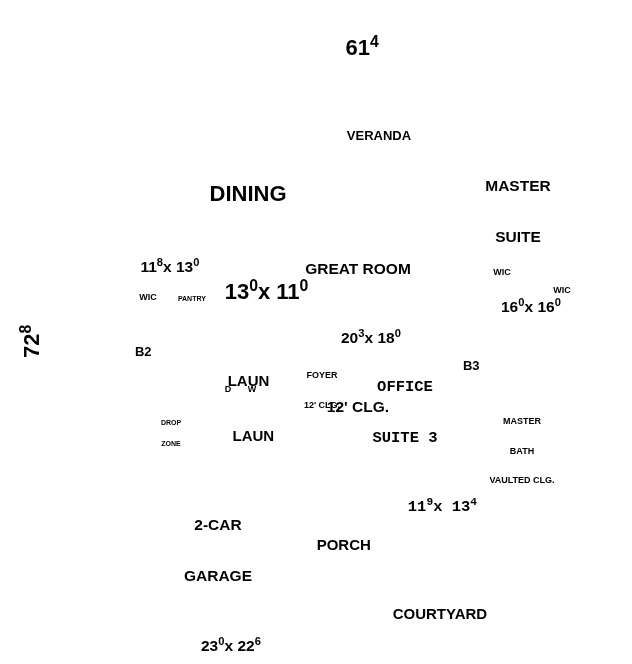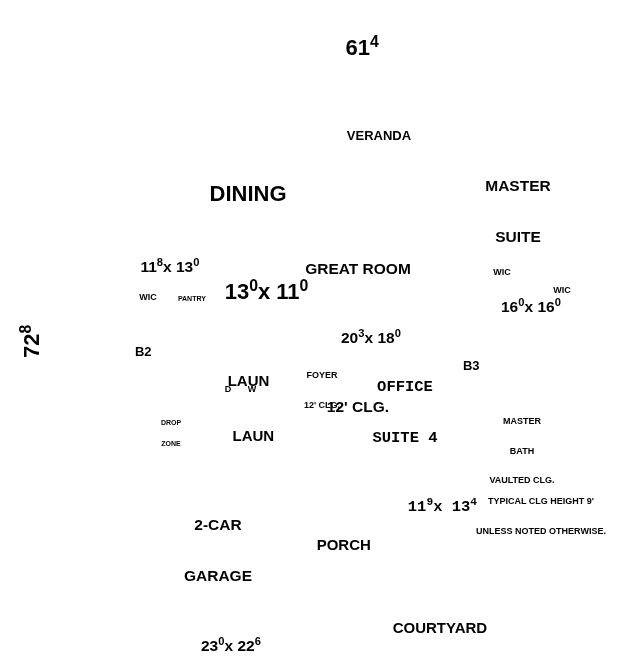--- a/index.html
+++ b/index.html
@@ -472,21 +472,21 @@
     <span>B3</span>
   </div>
 
   <div class="lbl room-xs" style="left:294px; top:352px; width:56px;">
     <div>FOYER</div>
     <div class="room-xxs">12' CLG.</div>
   </div>
 
   <div class="lbl room-lg" style="left:352px; top:346px; width:106px;font-family:Liberation Mono, monospace;">
     <div>OFFICE</div>
-    <div>SUITE 4</div>
+    <div>SUITE 3</div>
     <div class="room-md" style="margin-top:2px;">
       <span>11</span><span class="sup">9</span><span>x </span><span>13</span><span class="sup">4</span>
     </div>
   </div>
 
   <div class="lbl room-xs" style="left:482px; top:398px; width:80px;">
     <div>MASTER</div>
     <div>BATH</div>
     <div class="room-xxs">VAULTED CLG.</div>
   </div>
@@ -517,22 +517,18 @@
     <div>GARAGE</div>
     <div class="room-md" style="margin-top:3px;">
       <span>23</span><span class="sup">0</span><span>x </span><span>22</span><span class="sup">6</span>
     </div>
   </div>
 
   <div class="lbl room-sm" style="left:300px; top:521px; width:58px;">
     <span>PORCH</span>
   </div>
 
-  <div class="lbl room-sm" style="left:376px; top:604px; width:92px;">
+  <div class="lbl room-sm" style="left:376px; top:590px; width:92px;">
     <span>COURTYARD</span>
   </div>
 
-  <div class="lbl room-xs" style="left:452px; top:478px; width:178px; text-align:center;">
-    <div>TYPICAL CLG HEIGHT 9'</div>
-    <div>UNLESS NOTED OTHERWISE.</div>
-  </div>
 
 </div>
 
 </body></html>

